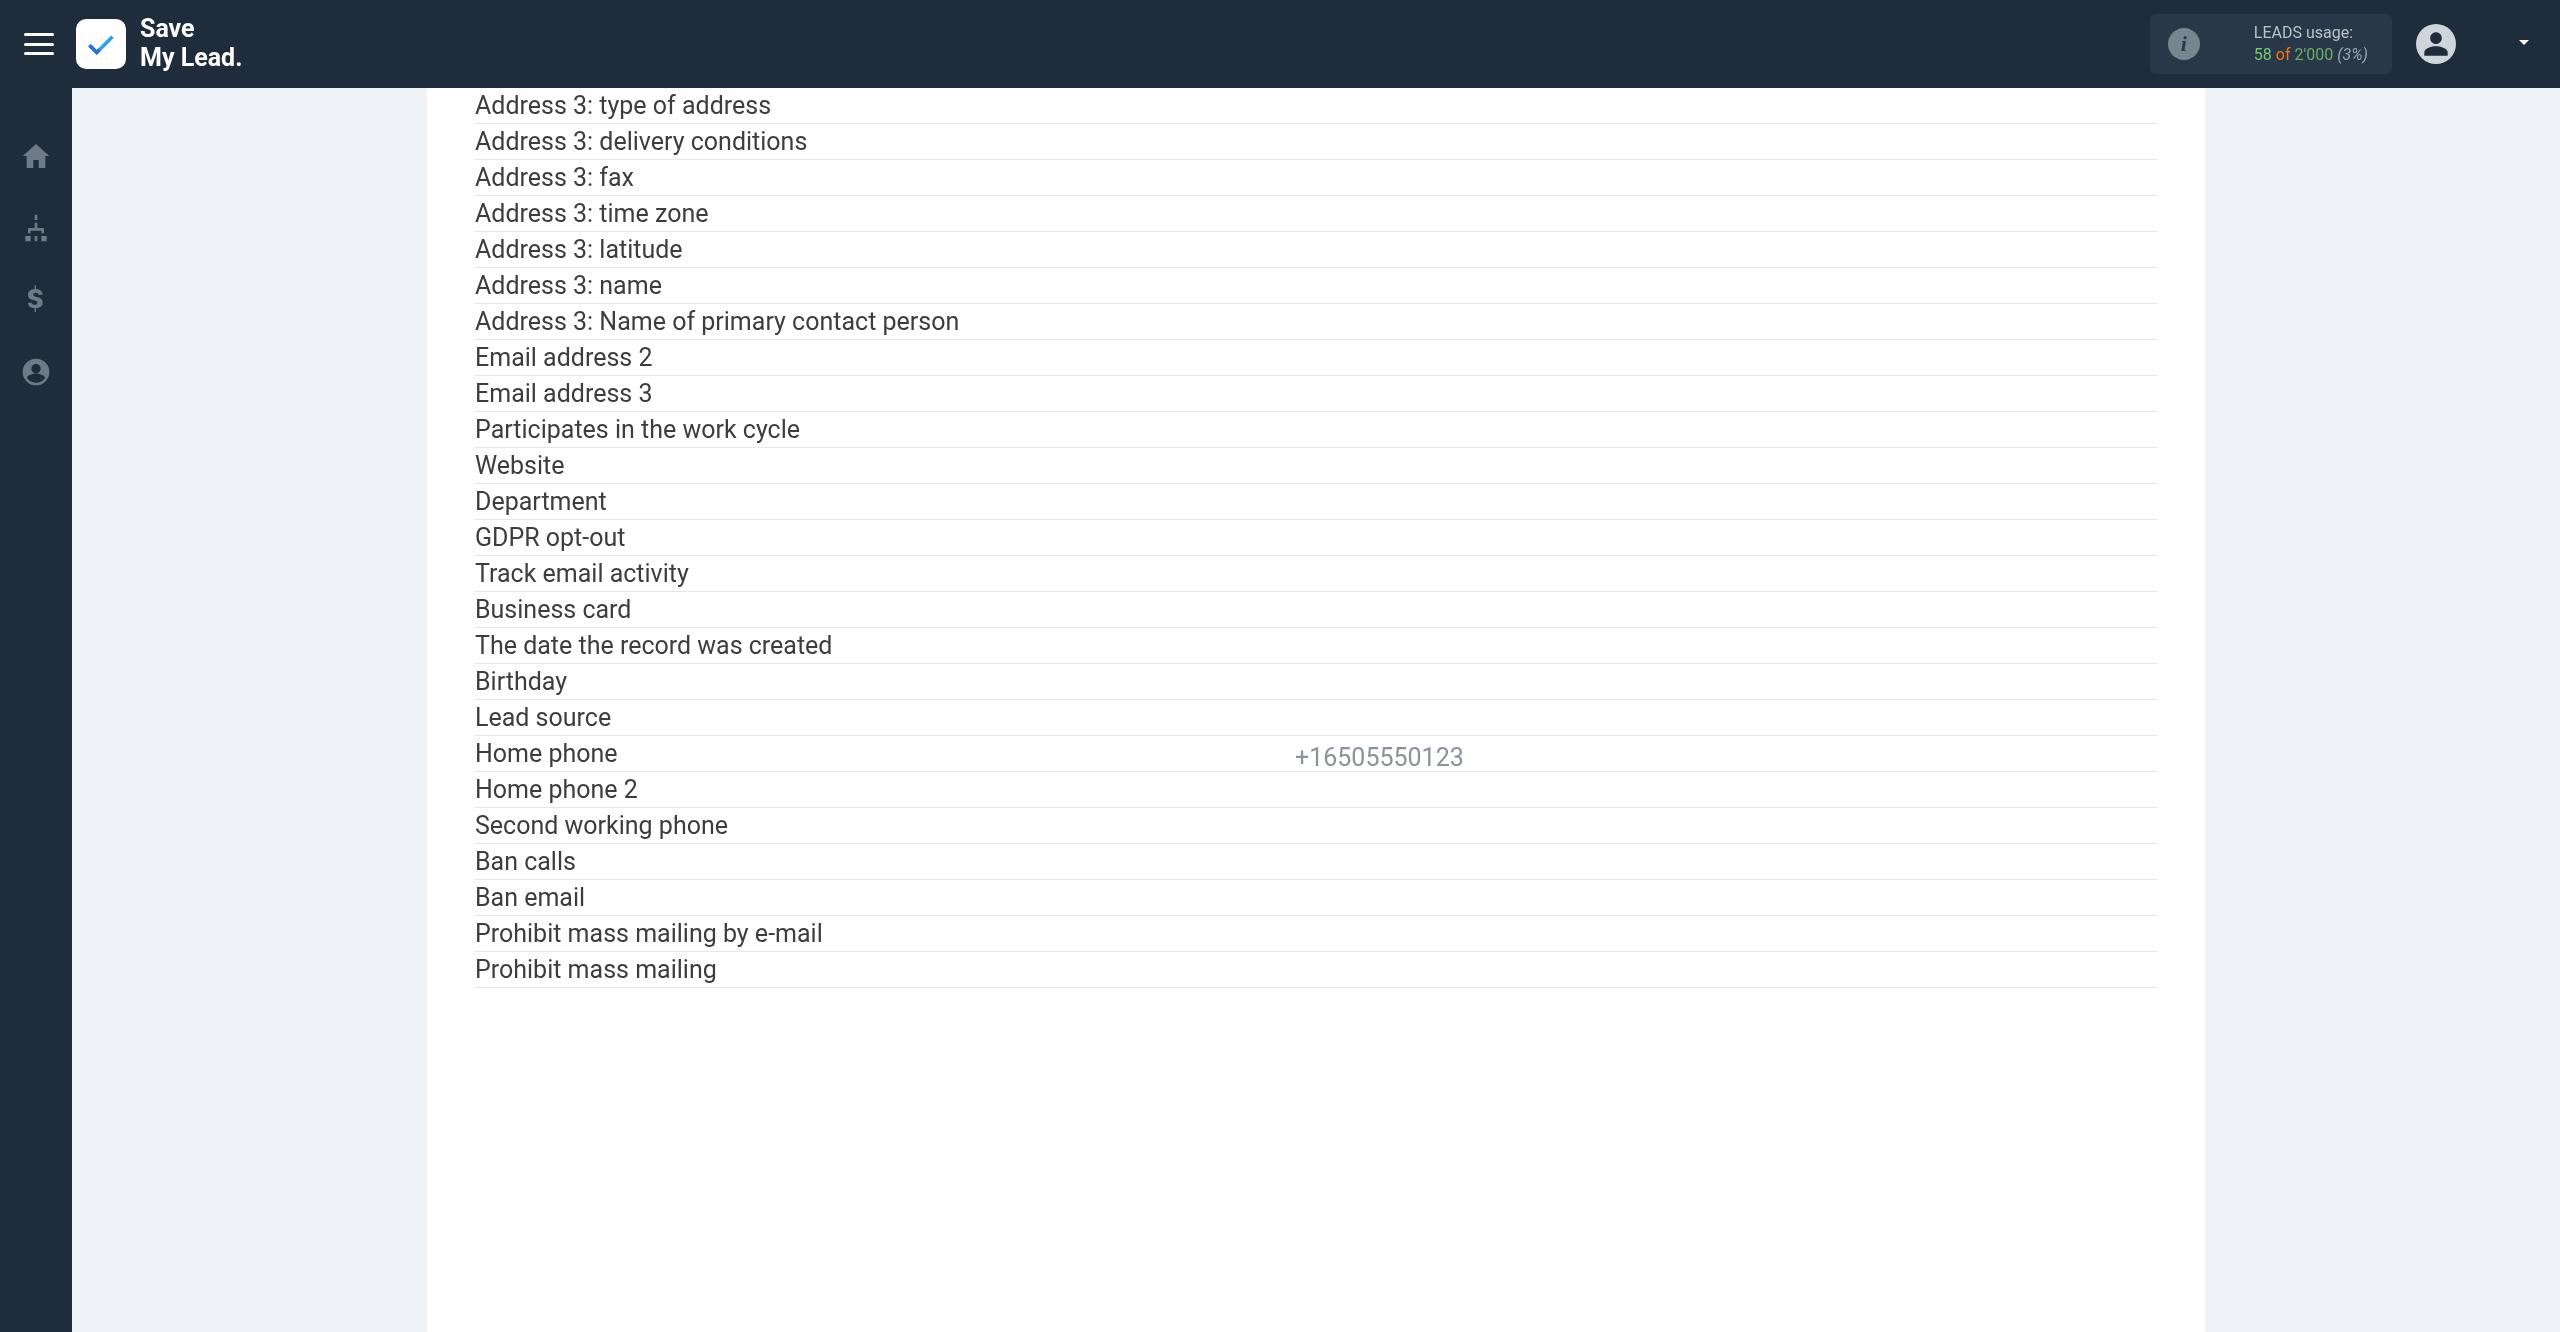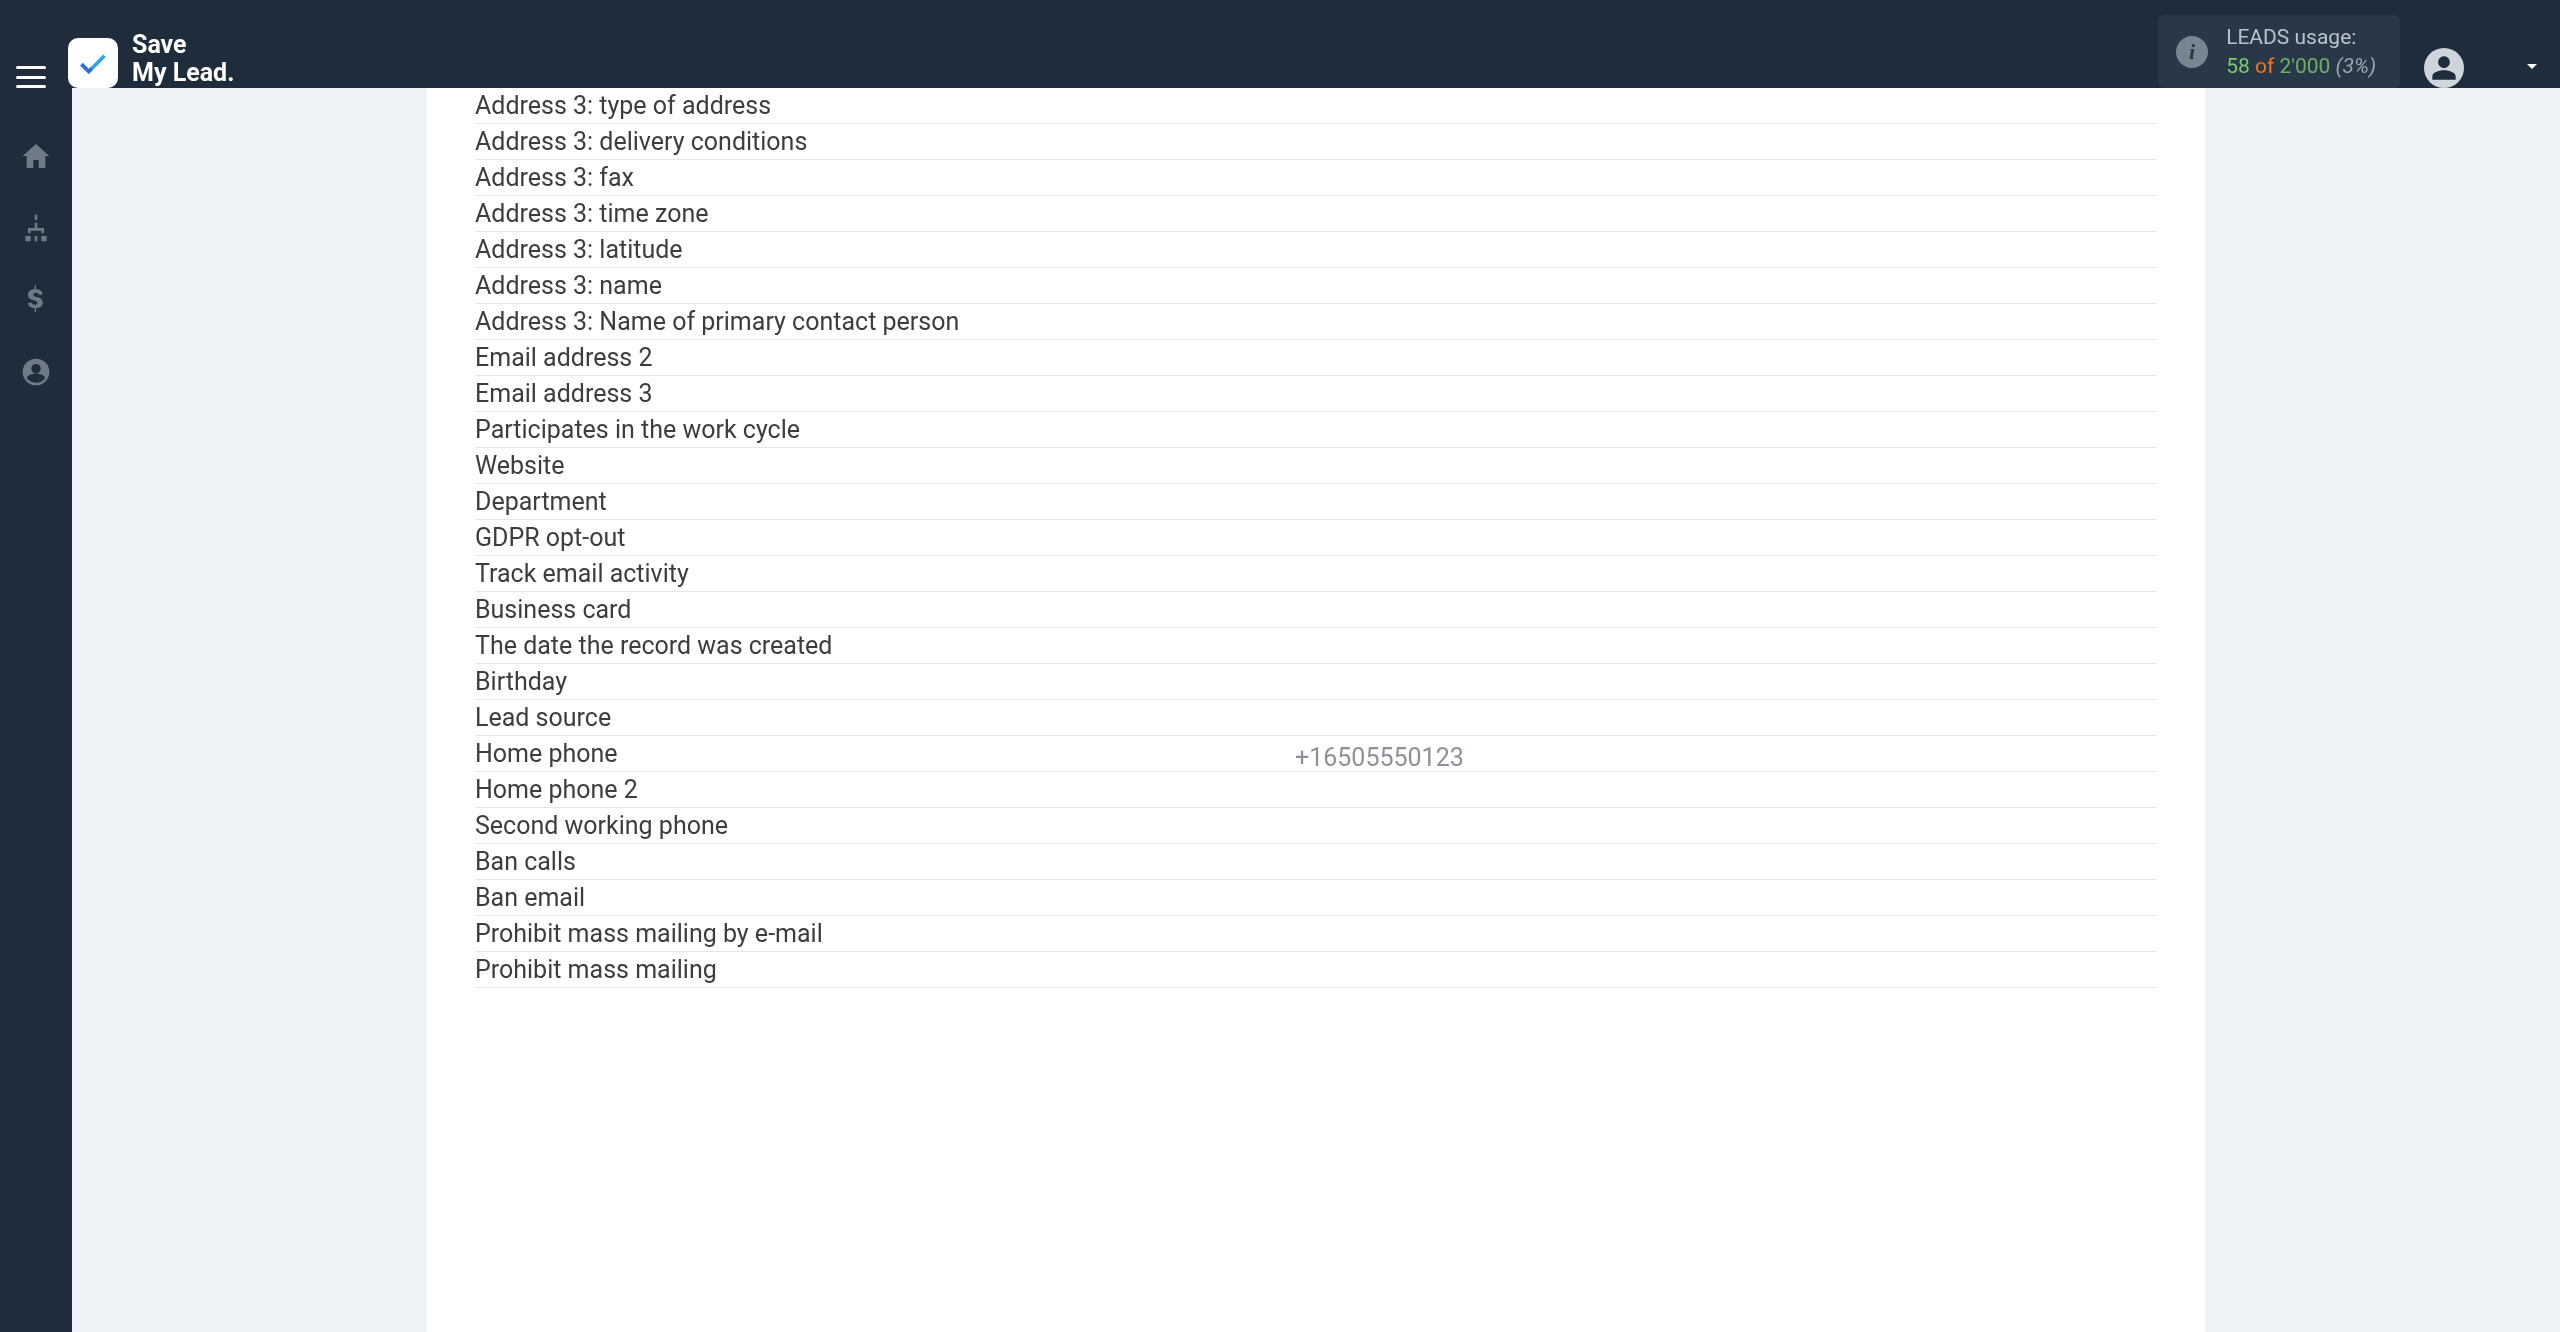--- a/index.html
+++ b/index.html
@@ -15,22 +15,22 @@
       overflow: hidden;
     }
     .header {
       position: fixed;
       top: 0;
       left: 0;
       right: 0;
       height: 88px;
       background: #1f2c3c;
       display: flex;
-      align-items: flex-end;
-      padding: 0 16px;
+      align-items: center;
+      padding: 0 24px;
       z-index: 100;
     }
     .hamburger {
       width: 30px;
       height: 22px;
       display: flex;
       flex-direction: column;
       justify-content: space-between;
       cursor: pointer;
       margin-right: 22px;
@@ -82,22 +82,23 @@
       color: #283848;
       display: flex;
       align-items: center;
       justify-content: center;
       font-weight: 700;
       font-family: Georgia, serif;
       font-style: italic;
       font-size: 22px;
     }
     .leads-text {
-      font-size: 21px;
+      font-size: 16px;
       line-height: 1.35;
+      margin-left: 36px;
     }
     .leads-text .lbl { color: #b9c2c8; }
     .leads-text .used { color: #7cc86f; }
     .leads-text .of { color: #f97316; }
     .leads-text .total { color: #6fae62; }
     .leads-text .pct { color: #9aa5ad; font-style: italic; }
     .user-block {
       display: flex;
       align-items: center;
       gap: 16px;

